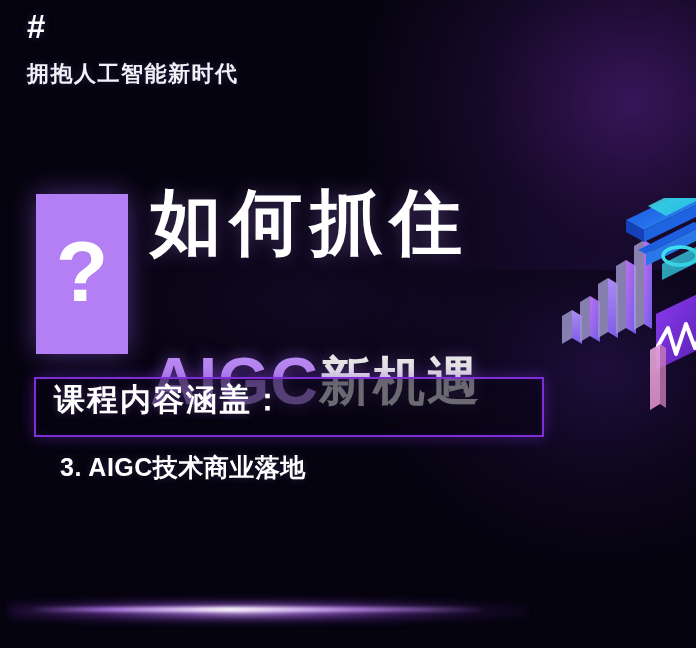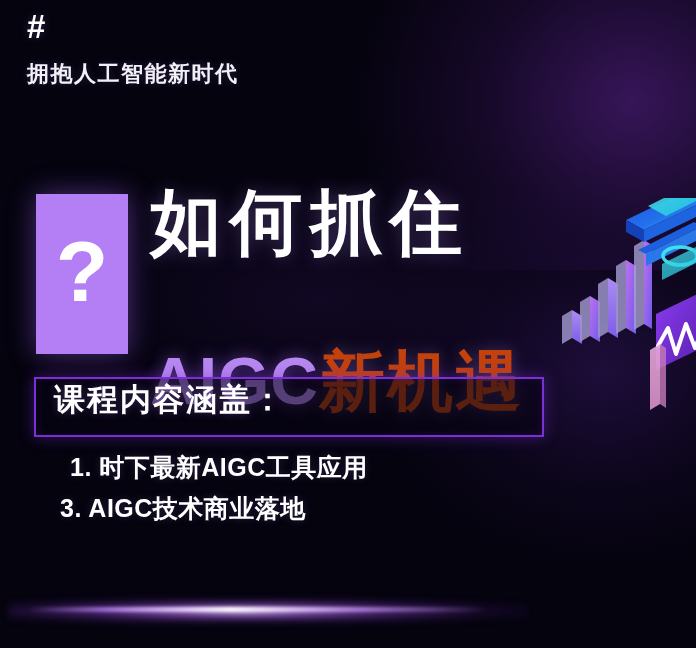--- a/index.html
+++ b/index.html
@@ -144,22 +144,22 @@
   }
   .title-aigc {
     color: #b788f0;
     font-size: 66px;
     font-weight: bold;
     letter-spacing: 1px;
     line-height: 1.0;
     text-shadow: 0 0 16px rgba(160,100,245,0.55);
   }
   .title-tail {
-    color: #c2410c;
-    font-size: 66px;
+    color: #e5e5e5;
+    font-size: 52px;
     font-weight: bold;
     letter-spacing: 2px;
     line-height: 1.0;
     text-shadow: 0 0 16px rgba(185,145,255,0.30);
   }
 
   
   .course-box {
     position: absolute;
     left: 34px;
@@ -333,21 +333,20 @@
       <span class="title-aigc">AIGC</span>
       <span class="title-tail">新机遇</span>
     </div>
   </div>
 
   <div class="course-box">
     <span class="course-box-label">课程内容涵盖：</span>
   </div>
 
   <div class="course-list">
-    <div class="course-item indent">1. 时下最新AIGC工具应用</div>
     <div class="course-item">3. AIGC技术商业落地</div>
   </div>
 
   <div class="bottom-streak">
     <div class="streak-wide"></div>
     <div class="streak-core"></div>
   </div>
 
 </div>
 

